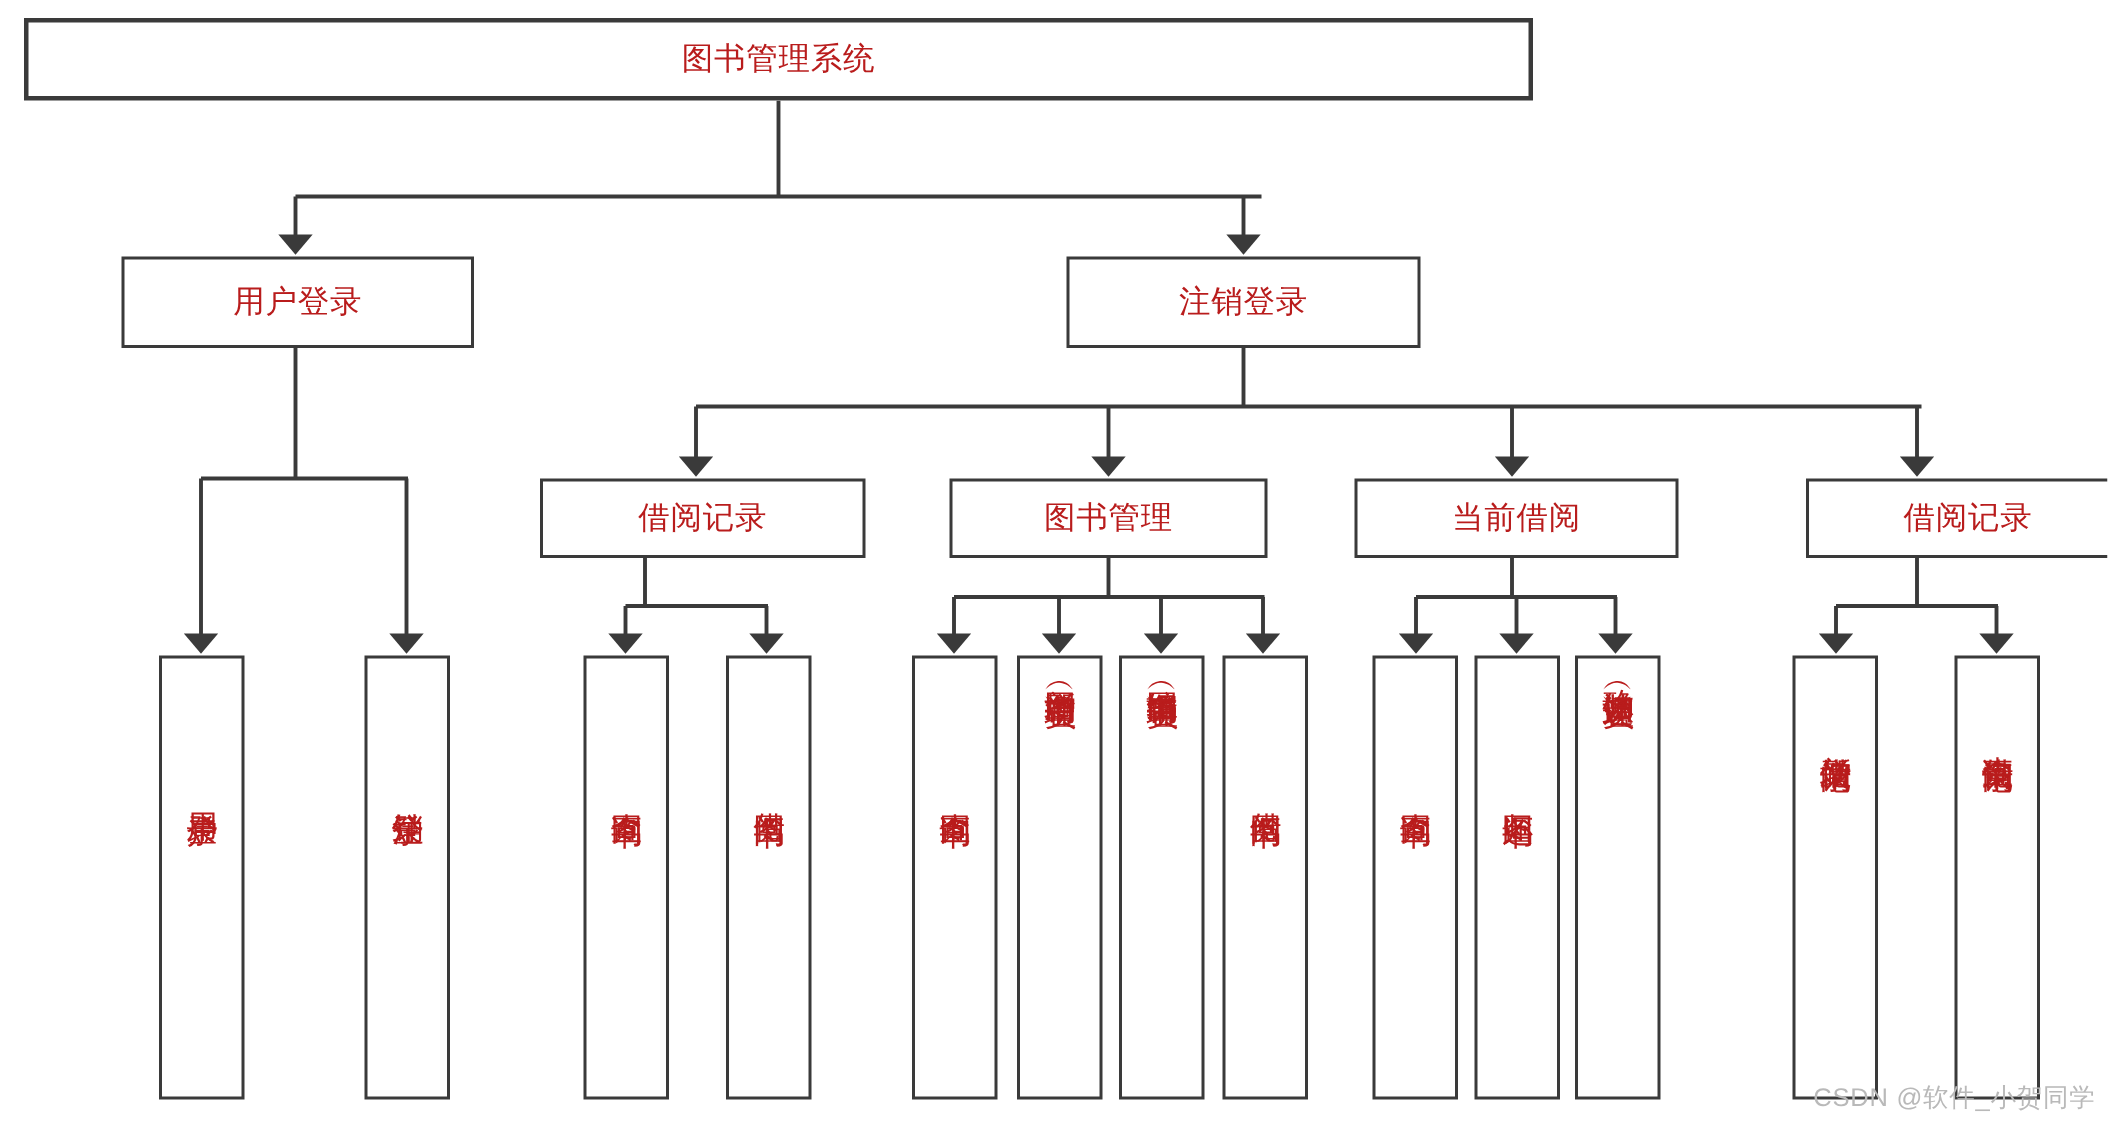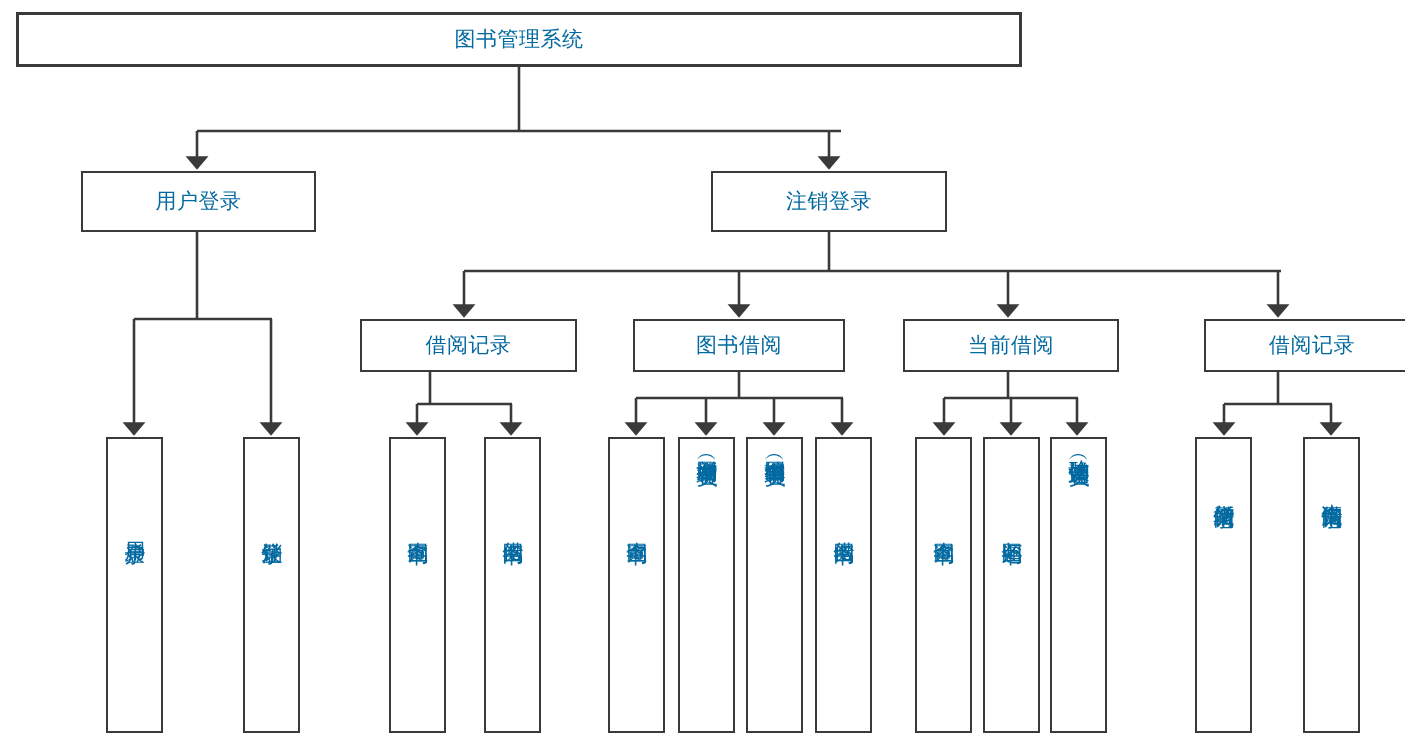--- a/index.html
+++ b/index.html
@@ -37,21 +37,21 @@
     color: #3c3c3c;
   }
   .node.root {
     border-width: 3px;
   }
   .node-label {
     font-size: 21px;
     letter-spacing: 0.5px;
     line-height: 1.15;
     white-space: nowrap;
-    color: #0369a1;
+    color: #b91c1c;
     font-family: Liberation Serif, serif;
   }
   .node.leaf {
     align-items: flex-start;
     justify-content: center;
     padding-top: 6px;
     overflow: visible;
   }
   .node.leaf .node-label {
     writing-mode: vertical-rl;
@@ -144,21 +144,21 @@
 
   <div class="node" style="left:711px; top:171px; width:236px; height:61px;">
     <span class="node-label">注销登录</span>
   </div>
 
   <div class="node" style="left:360px; top:319px; width:217px; height:53px;">
     <span class="node-label">借阅记录</span>
   </div>
 
   <div class="node" style="left:633px; top:319px; width:212px; height:53px;">
-    <span class="node-label">图书借阅</span>
+    <span class="node-label">图书管理</span>
   </div>
 
   <div class="node" style="left:903px; top:319px; width:216px; height:53px;">
     <span class="node-label">当前借阅</span>
   </div>
 
   <div class="node" style="left:1172px; top:319px; width:216px; height:53px;margin-left:32px;">
     <span class="node-label">借阅记录</span>
   </div>
 
@@ -233,14 +233,15 @@
       <span class="node-label">新增借阅记录</span>
     </div>
   </div>
 
   <div class="node leaf" style="left:1303px; top:437px; width:57px; height:296px;">
     <div class="leaf-inner" style="top:48px;">
       <span class="node-label">查询借阅记录</span>
     </div>
   </div>
 
+  <div class="watermark">CSDN @软件_小贺同学</div>
 
 </div>
 
 </body></html>

